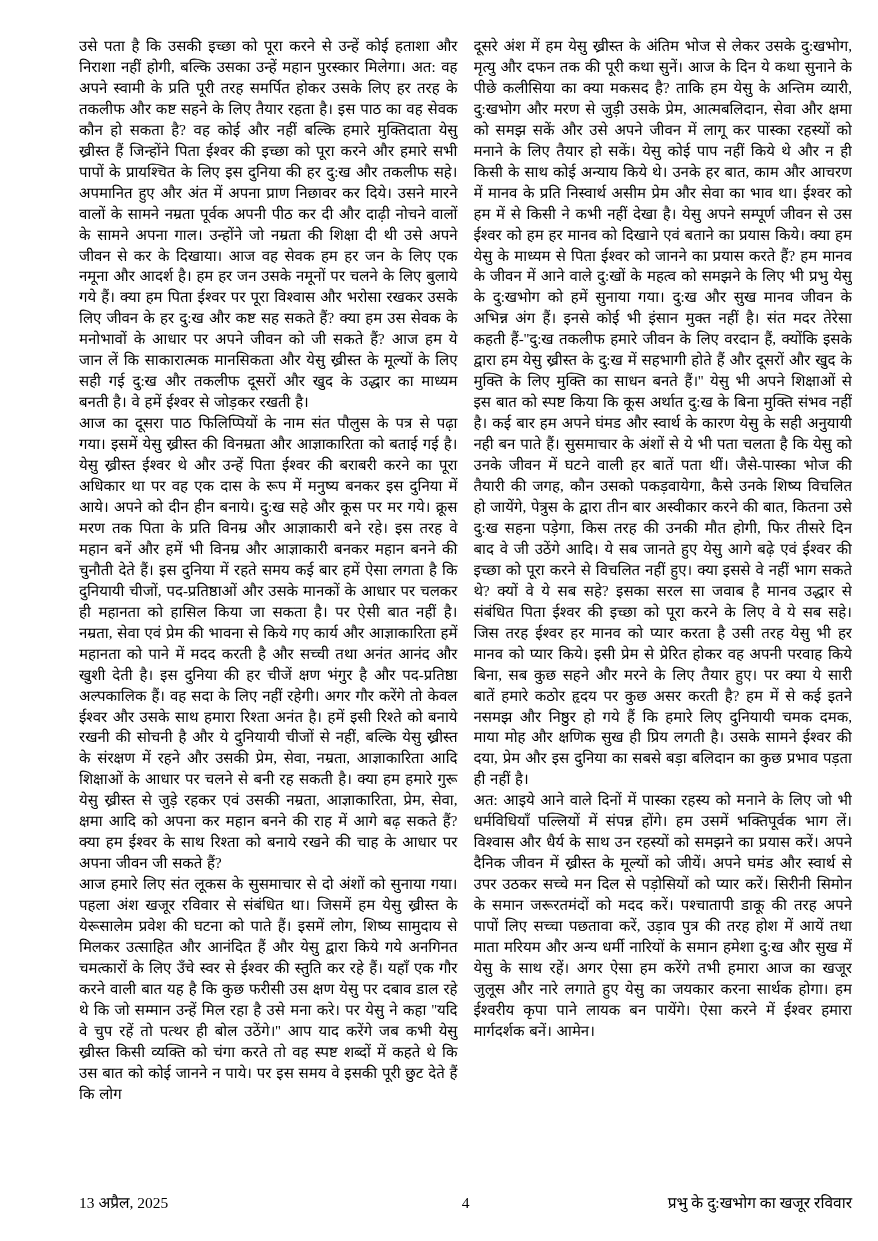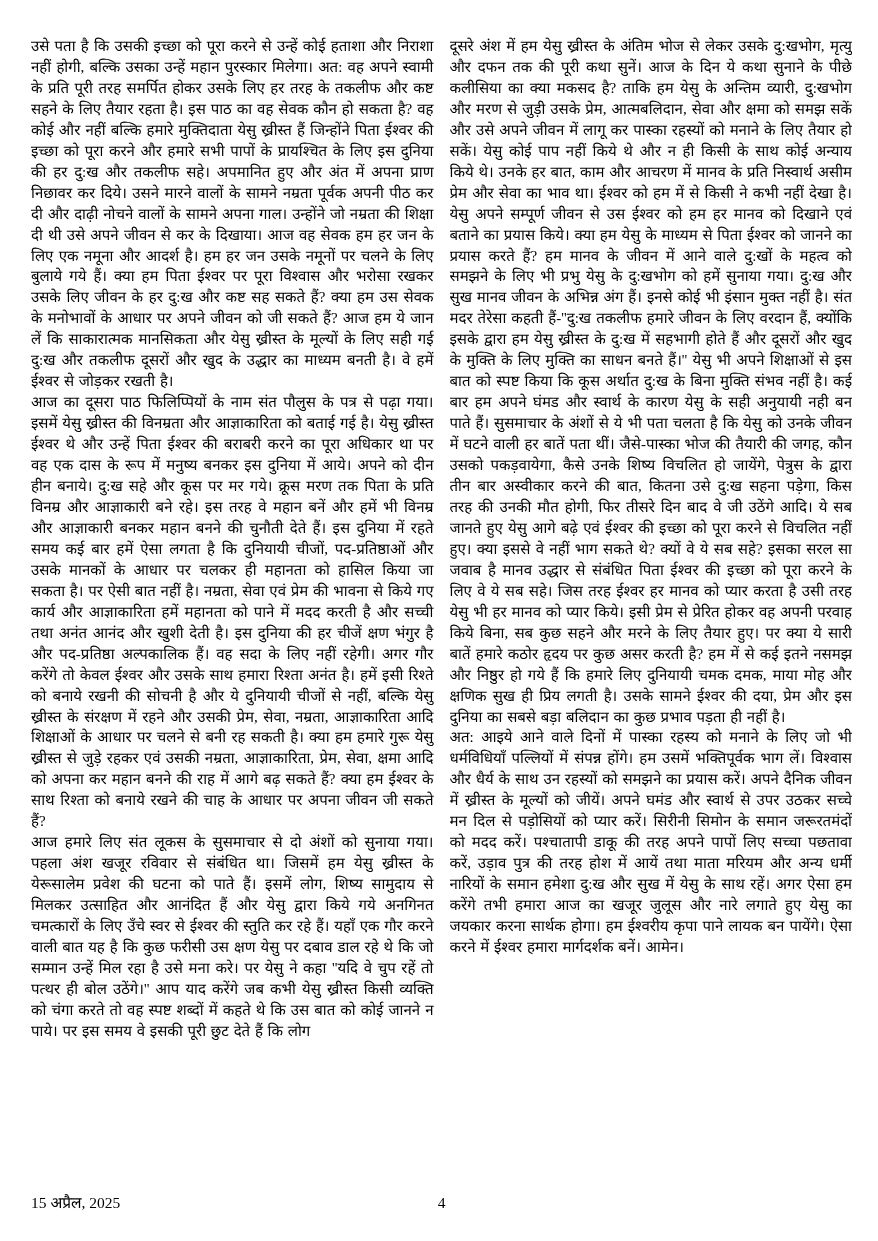--- a/index.html
+++ b/index.html
@@ -12,20 +12,21 @@
     height: 1241px;
     position: relative;
     font-family: "Liberation Serif", "DejaVu Serif", serif;
     color: #000000;
     overflow: hidden;
   }
   .page {
     position: absolute;
     inset: 0;
     background: #ffffff;
+    margin-left: 48px;
   }
   .columns {
     position: absolute;
     top: 36px;
     left: 31px;
     right: 26px;
     display: flex;
     gap: 16px;
   }
   .col {
@@ -82,17 +83,18 @@
     </div>
 
     <div class="col">
       <p>दूसरे अंश में हम येसु ख्रीस्त के अंतिम भोज से लेकर उसके दु:खभोग, मृत्यु और दफन तक की पूरी कथा सुनें। आज के दिन ये कथा सुनाने के पीछे कलीसिया का क्या मकसद है? ताकि हम येसु के अन्तिम व्यारी, दु:खभोग और मरण से जुड़ी उसके प्रेम, आत्मबलिदान, सेवा और क्षमा को समझ सकें और उसे अपने जीवन में लागू कर पास्का रहस्यों को मनाने के लिए तैयार हो सकें। येसु कोई पाप नहीं किये थे और न ही किसी के साथ कोई अन्याय किये थे। उनके हर बात, काम और आचरण में मानव के प्रति निस्वार्थ असीम प्रेम और सेवा का भाव था। ईश्वर को हम में से किसी ने कभी नहीं देखा है। येसु अपने सम्पूर्ण जीवन से उस ईश्वर को हम हर मानव को दिखाने एवं बताने का प्रयास किये। क्या हम येसु के माध्यम से पिता ईश्वर को जानने का प्रयास करते हैं? हम मानव के जीवन में आने वाले दु:खों के महत्व को समझने के लिए भी प्रभु येसु के दु:खभोग को हमें सुनाया गया। दु:ख और सुख मानव जीवन के अभिन्न अंग हैं। इनसे कोई भी इंसान मुक्त नहीं है। संत मदर तेरेसा कहती हैं-''दु:ख तकलीफ हमारे जीवन के लिए वरदान हैं, क्योंकि इसके द्वारा हम येसु ख्रीस्त के दु:ख में सहभागी होते हैं और दूसरों और खुद के मुक्ति के लिए मुक्ति का साधन बनते हैं।'' येसु भी अपने शिक्षाओं से इस बात को स्पष्ट किया कि कूस अर्थात दु:ख के बिना मुक्ति संभव नहीं है। कई बार हम अपने घंमड और स्वार्थ के कारण येसु के सही अनुयायी नही बन पाते हैं। सुसमाचार के अंशों से ये भी पता चलता है कि येसु को उनके जीवन में घटने वाली हर बातें पता थीं। जैसे-पास्का भोज की तैयारी की जगह, कौन उसको पकड़वायेगा, कैसे उनके शिष्य विचलित हो जायेंगे, पेत्रुस के द्वारा तीन बार अस्वीकार करने की बात, कितना उसे दु:ख सहना पड़ेगा, किस तरह की उनकी मौत होगी, फिर तीसरे दिन बाद वे जी उठेंगे आदि। ये सब जानते हुए येसु आगे बढ़े एवं ईश्वर की इच्छा को पूरा करने से विचलित नहीं हुए। क्या इससे वे नहीं भाग सकते थे? क्यों वे ये सब सहे? इसका सरल सा जवाब है मानव उद्धार से संबंधित पिता ईश्वर की इच्छा को पूरा करने के लिए वे ये सब सहे। जिस तरह ईश्वर हर मानव को प्यार करता है उसी तरह येसु भी हर मानव को प्यार किये। इसी प्रेम से प्रेरित होकर वह अपनी परवाह किये बिना, सब कुछ सहने और मरने के लिए तैयार हुए। पर क्या ये सारी बातें हमारे कठोर हृदय पर कुछ असर करती है? हम में से कई इतने नसमझ और निष्ठुर हो गये हैं कि हमारे लिए दुनियायी चमक दमक, माया मोह और क्षणिक सुख ही प्रिय लगती है। उसके सामने ईश्वर की दया, प्रेम और इस दुनिया का सबसे बड़ा बलिदान का कुछ प्रभाव पड़ता ही नहीं है।</p>
       <p>अत: आइये आने वाले दिनों में पास्का रहस्य को मनाने के लिए जो भी धर्मविधियाँ पल्लियों में संपन्न होंगे। हम उसमें भक्तिपूर्वक भाग लें। विश्वास और धैर्य के साथ उन रहस्यों को समझने का प्रयास करें। अपने दैनिक जीवन में ख्रीस्त के मूल्यों को जीयें। अपने घमंड और स्वार्थ से उपर उठकर सच्चे मन दिल से पड़ोसियों को प्यार करें। सिरीनी सिमोन के समान जरूरतमंदों को मदद करें। पश्चातापी डाकू की तरह अपने पापों लिए सच्चा पछतावा करें, उड़ाव पुत्र की तरह होश में आयें तथा माता मरियम और अन्य धर्मी नारियों के समान हमेशा दु:ख और सुख में येसु के साथ रहें। अगर ऐसा हम करेंगे तभी हमारा आज का खजूर जुलूस और नारे लगाते हुए येसु का जयकार करना सार्थक होगा। हम ईश्वरीय कृपा पाने लायक बन पायेंगे। ऐसा करने में ईश्वर हमारा मार्गदर्शक बनें। आमेन।</p>
     </div>
 
   </div>
 
   <div class="footer">
-    <span class="footer-date">15 अप्रैल, 2025</span>
+    <span class="footer-date">13 अप्रैल, 2025</span>
     <span class="footer-page">4</span>
+    <span class="footer-title">प्रभु के दु:खभोग का खजूर रविवार</span>
   </div>
 
 </div>
 
 </body></html>

